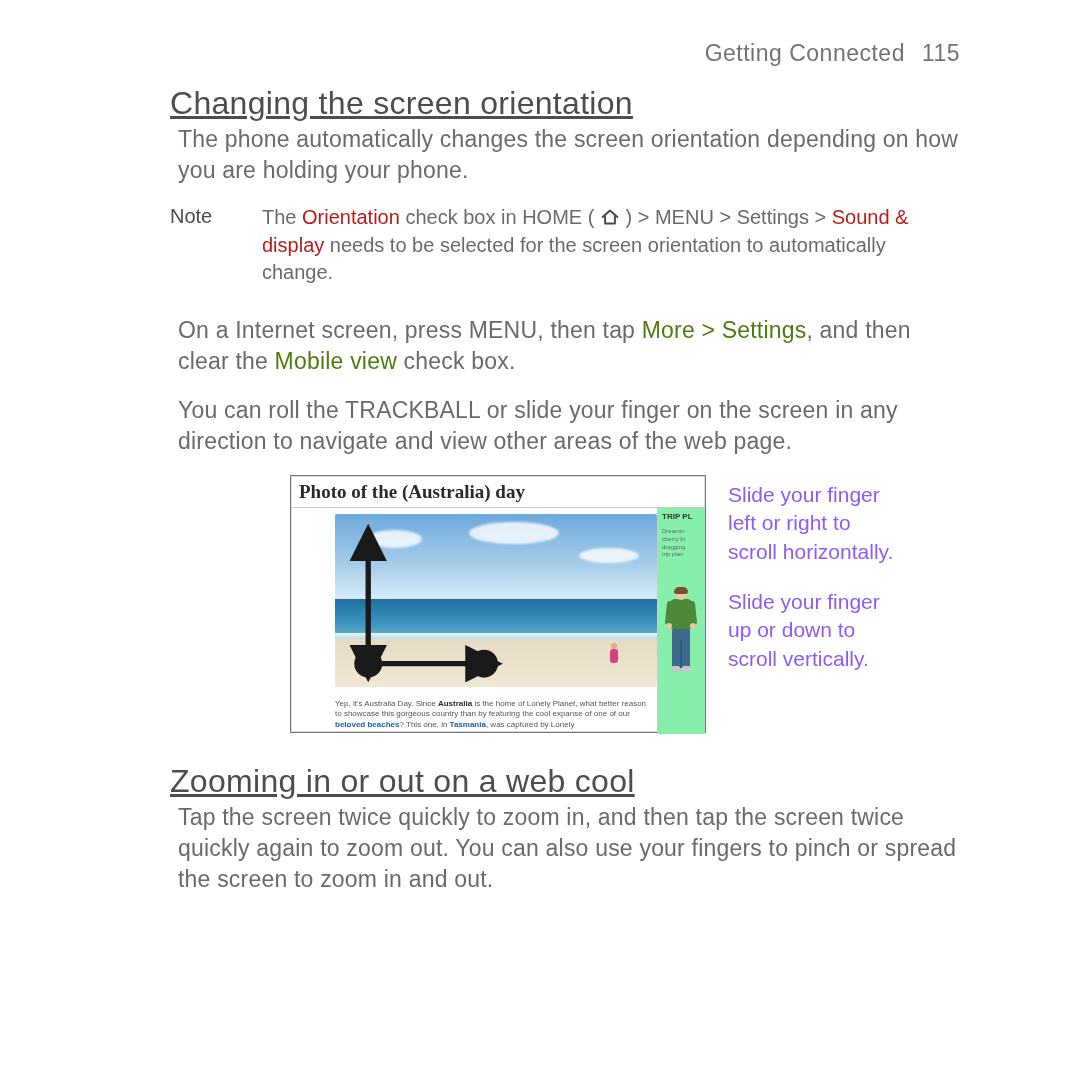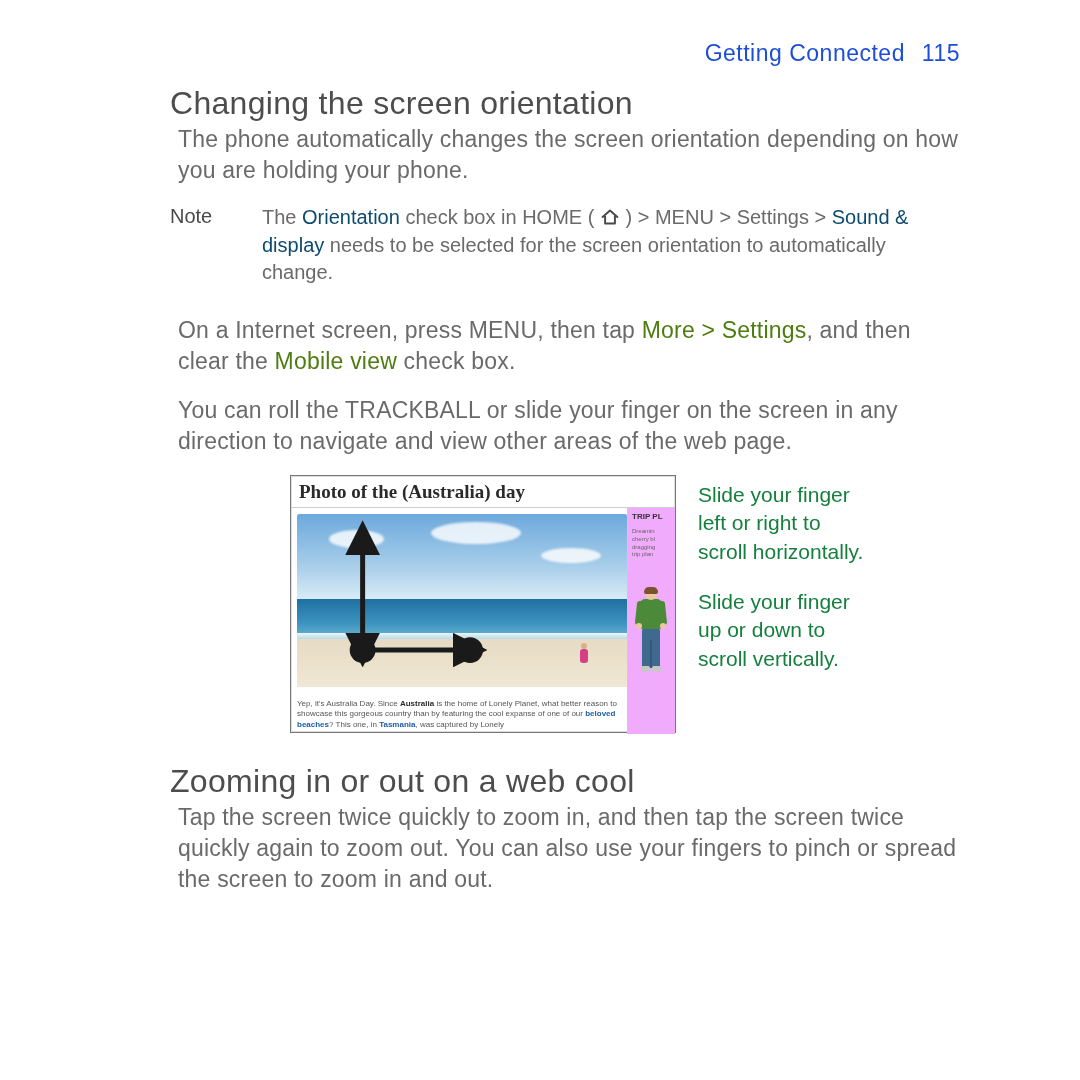--- a/index.html
+++ b/index.html
@@ -15,34 +15,35 @@
 .page {
   box-sizing: border-box;
   width: 1080px;
   height: 1080px;
   padding: 40px 120px 40px 170px;
   position: relative;
 }
 .running-head {
   text-align: right;
   font-size: 23px;
-  color: #1d4ed8;
+  color: #737373;
   margin-bottom: 18px;
   letter-spacing: 0.5px;
 }
 .running-head .page-num {
   margin-left: 10px;
 }
 
 h2.section {
   font-weight: 400;
   font-size: 32px;
   color: #4d4d4d;
   margin: 0 0 2px 0;
   letter-spacing: 0.3px;
+  text-decoration: underline;
 }
 p.body {
   font-size: 23px;
   line-height: 1.35;
   color: #6a6a6a;
   margin: 0 0 18px 8px;
   letter-spacing: 0.2px;
 }
 p.body .strong { color: #4d7c0f; }
 
@@ -56,38 +57,38 @@
   color: #4a4a4a;
   flex: 0 0 64px;
   padding-top: 1px;
 }
 .note-label span { font-weight: 500; }
 .note-body {
   font-size: 20px;
   line-height: 1.38;
   color: #6a6a6a;
 }
-.note-body .strong { color: #0c4a6e; }
+.note-body .strong { color: #b91c1c; }
 .home-icon {
   display: inline-block;
   vertical-align: -2px;
 }
 .home-icon svg { display: block; }
 
 h2.section.spaced { margin-top: 20px; }
 
 
 .figure-row {
   display: flex;
   align-items: flex-start;
   gap: 22px;
   margin: 18px 0 30px 120px;
 }
 .browser-frame {
-  width: 386px;
+  width: 416px;
   height: 258px;
   border: 1px solid #777;
   background: #fff;
   box-shadow: 0 0 0 1px #ddd inset;
   position: relative;
   box-sizing: border-box;
 }
 .browser-title {
   font-family: Georgia, "Times New Roman", serif;
   font-size: 19px;
@@ -96,20 +97,21 @@
   padding: 5px 8px 4px 8px;
   border-bottom: 1px solid #ccc;
 }
 .browser-content {
   display: flex;
   height: calc(100% - 30px);
 }
 .left-photo {
   position: relative;
   flex: 1;
+  margin-left: 38px;
 }
 .sky {
   position: absolute; left: 6px; right: 0; top: 6px; height: 85px;
   background: linear-gradient(#6da9dd 0%, #a6cde9 60%, #d8ecf6 100%);
   border-radius: 2px 2px 0 0;
 }
 .cloud {
   position: absolute; background: rgba(255,255,255,0.8); border-radius: 50%;
   filter: blur(1px);
 }
@@ -140,21 +142,21 @@
   font-size: 8px; line-height: 1.3; color: #555;
   font-family: Arial, sans-serif;
 }
 .caption .s1 { color:#2a2a2a; font-weight:600; }
 .caption .s2 { color:#1a5ea8; font-weight:600; }
 .caption .s3 { color:#1a5ea8; font-weight:600; }
 
 .right-column {
   width: 48px;
   border-left: 1px solid #ccc;
-  background: #f0abfc;
+  background: #86efac;
   position: relative;
   box-sizing: border-box;
 }
 .right-column .hdr {
   position:absolute; top:4px; left:4px;
   font-family: Arial, sans-serif;
   font-size: 8px; font-weight:700; color:#333;
   white-space: nowrap;
 }
 .right-column .lines {
@@ -192,21 +194,21 @@
 
 .arrows {
   position: absolute;
   left: 0; top: 0; right: 0; bottom: 0;
   pointer-events: none;
 }
 
 
 .callouts {
   font-size: 21px;
-  color: #15803d;
+  color: #8b5cf6;
   line-height: 1.35;
   width: 175px;
   padding-top: 6px;
 }
 .callouts .block { margin-bottom: 22px; }
 </style>
 </head>
 <body>
 
 <div class="page">

